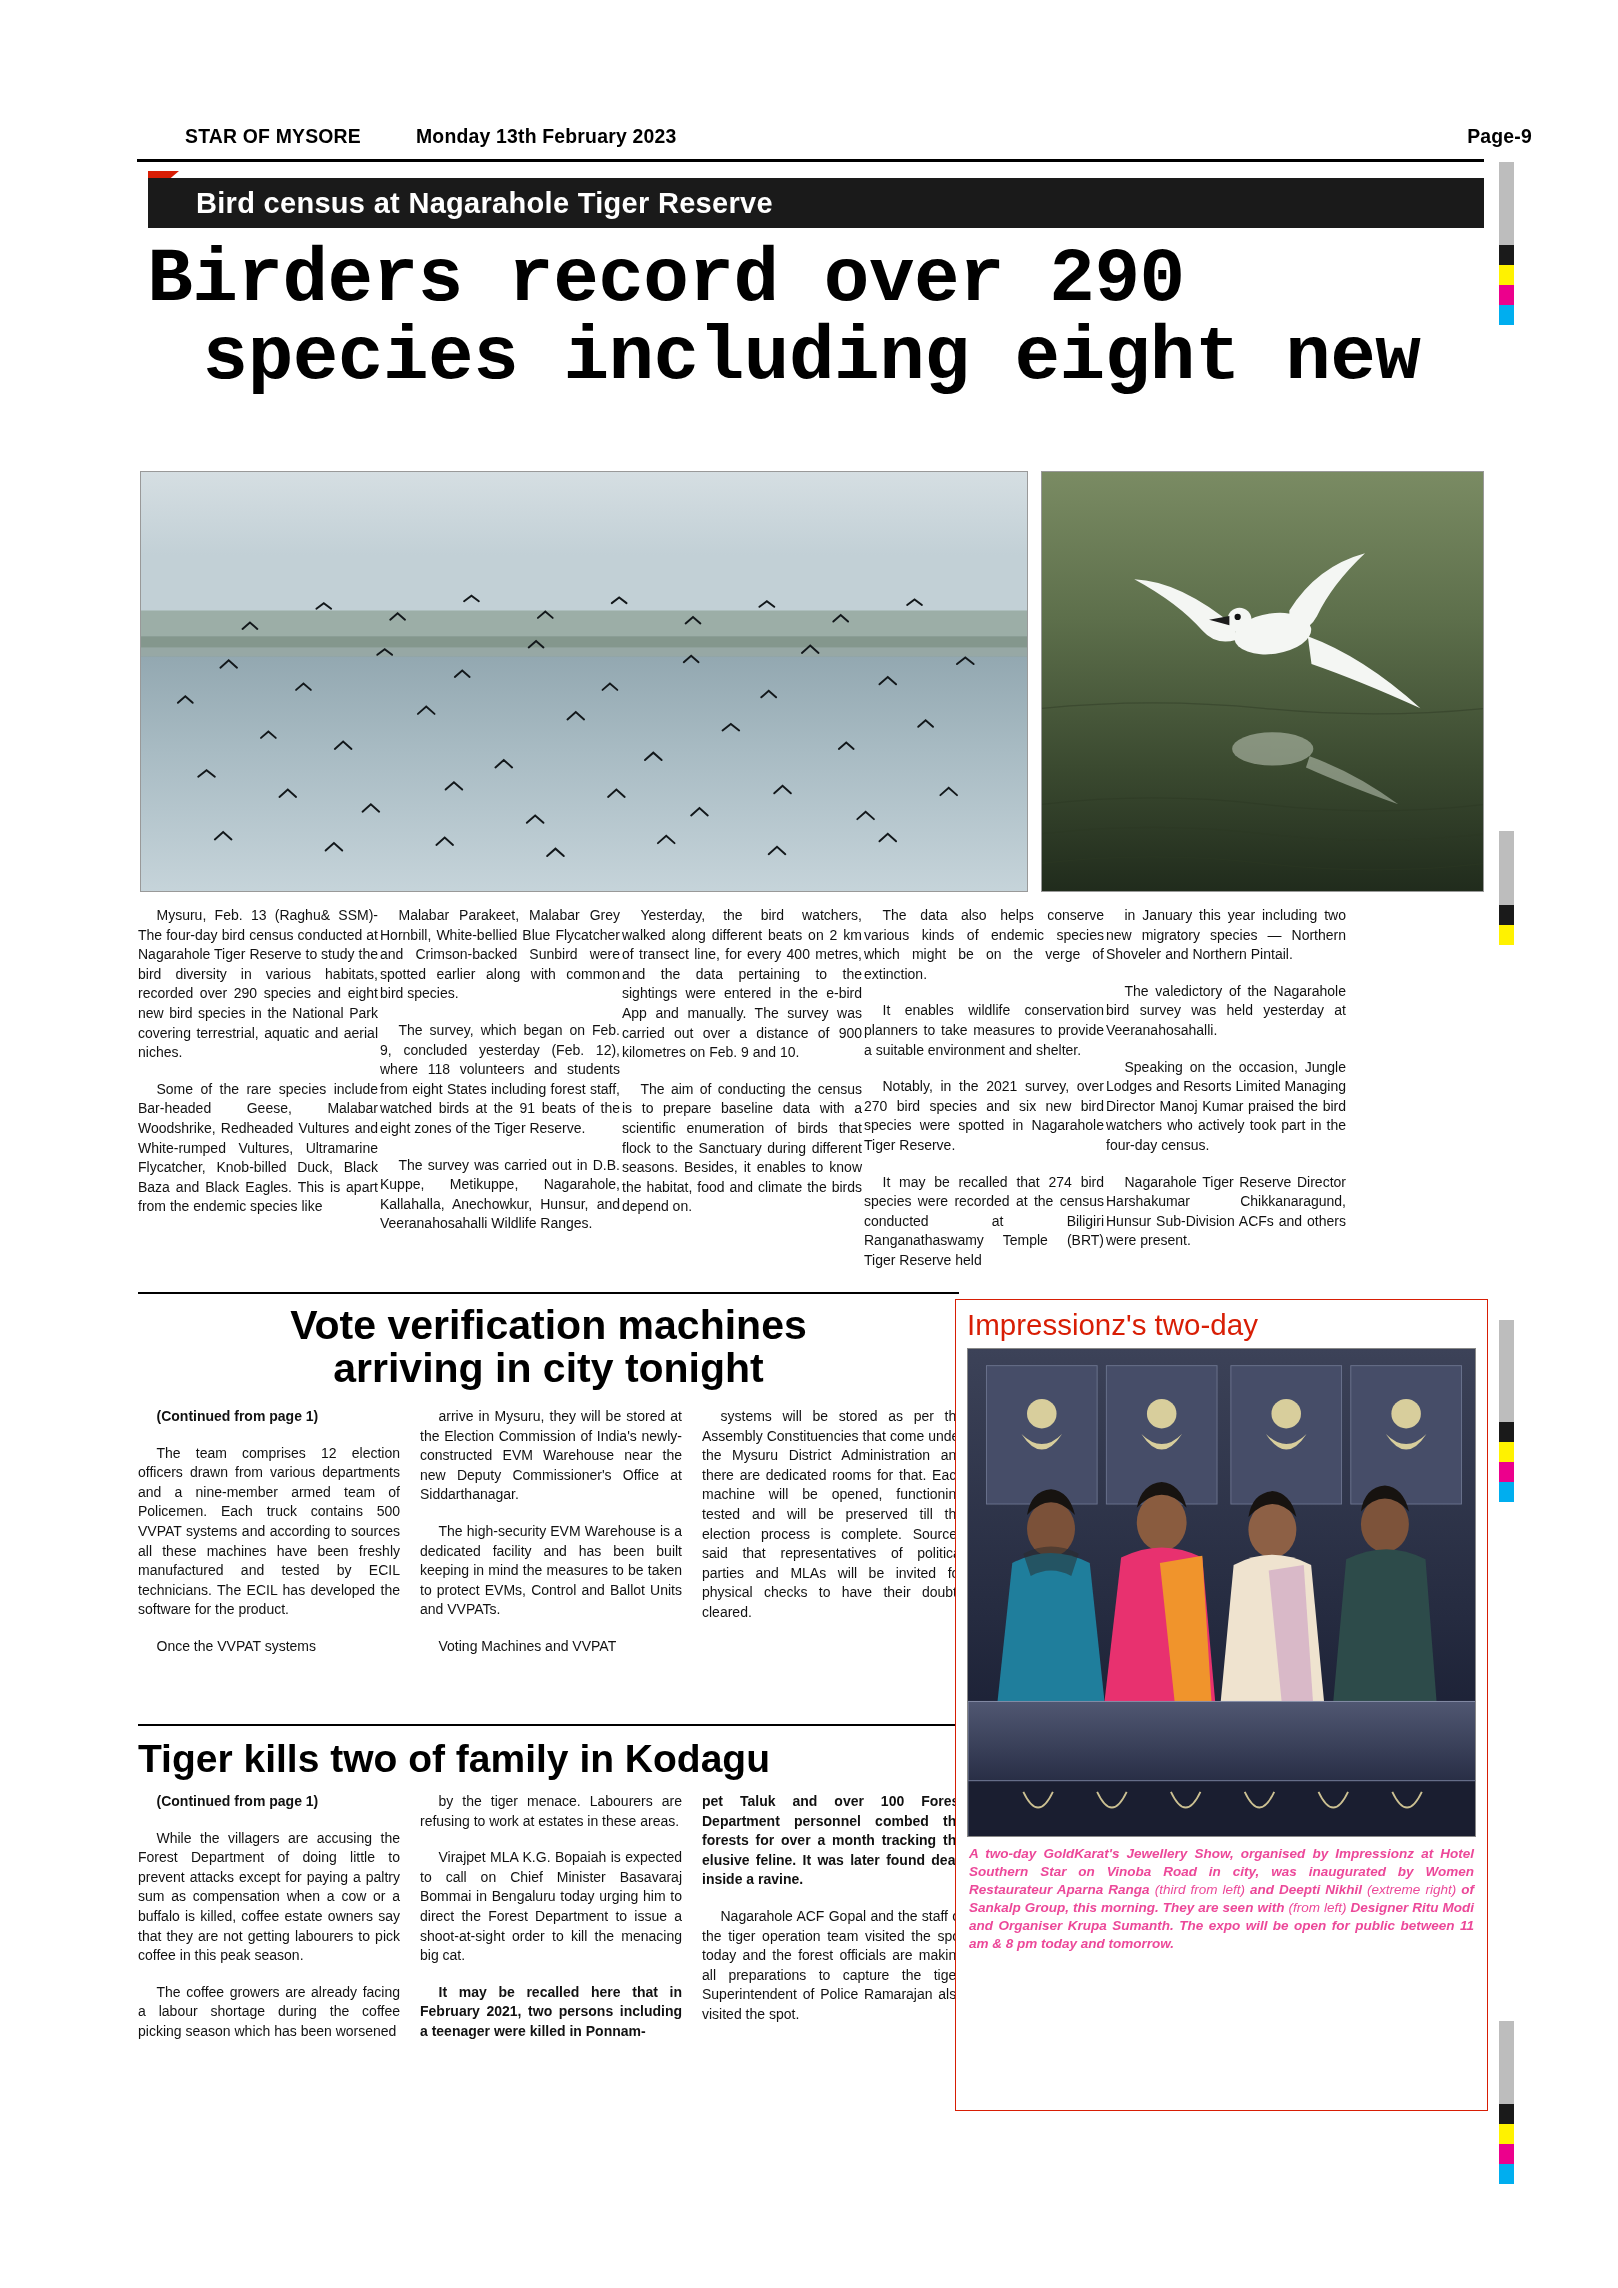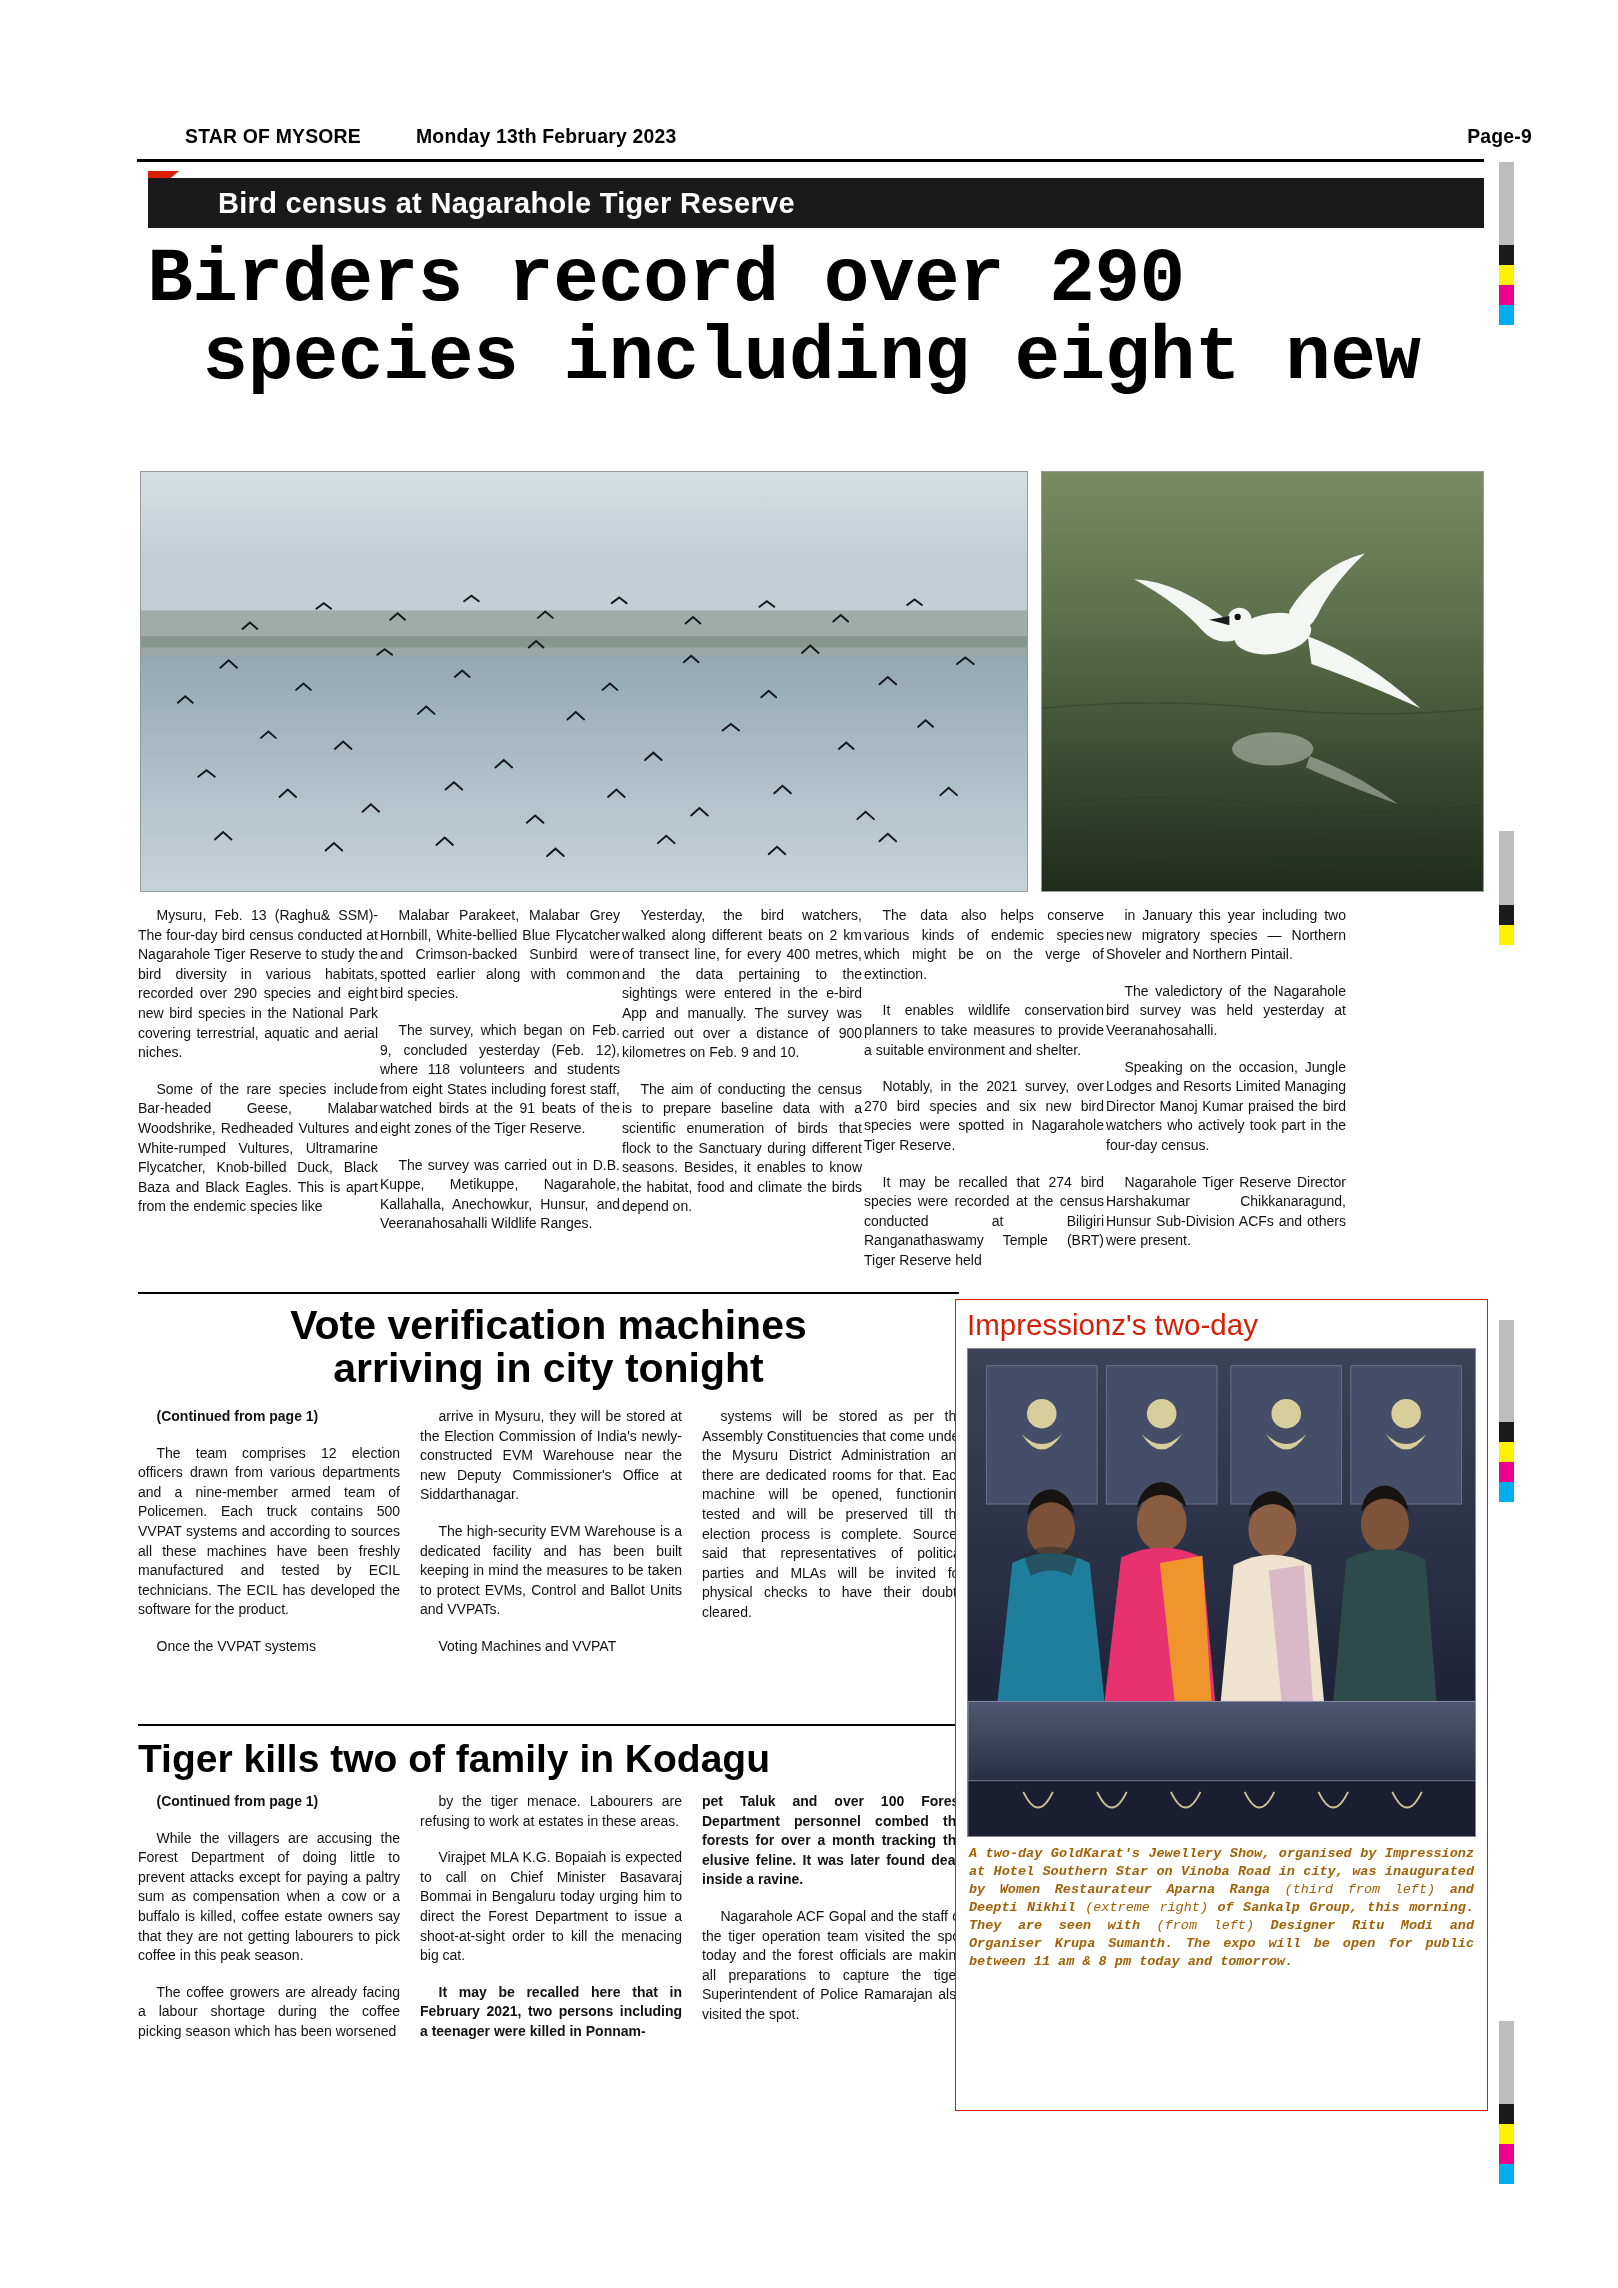--- a/index.html
+++ b/index.html
@@ -55,21 +55,21 @@
     left: 148px;
     top: 178px;
     width: 1336px;
     height: 50px;
     background: #1a1a1a;
     color: #fff;
     font-size: 29px;
     font-weight: bold;
     display: flex;
     align-items: center;
-    padding-left: 70px;
+    padding-left: 48px;
     box-sizing: border-box;
     letter-spacing: 0.3px;
   }
   .kicker-flag {
     position: absolute;
     left: 148px;
     top: 171px;
     width: 0; height: 0;
     border-left: 31px solid #d81e05;
     border-bottom: 26px solid transparent;
@@ -213,22 +213,21 @@
     position: relative;
     background: linear-gradient(to bottom, #3a3f52 0%, #2b3147 30%, #1f2438 60%, #171a2a 100%);
   }
   .boxed-cap {
     margin: 7.4px 13px 0 13px;
     font-size: 13.5px;
     line-height: 1.34;
     font-style: italic;
     font-weight: bold;
     text-align: justify;
-    color: #a16207;
-    font-family: Liberation Mono, monospace;
+    color: #ec4899;
   }
   .boxed-cap .reg { font-weight: normal; font-style: italic; }
 
   
   .reg-strip { position: absolute; width: 14.8px; }
   .reg-strip div { width: 14.8px; }
 </style>
 </head>
 <body>
 

